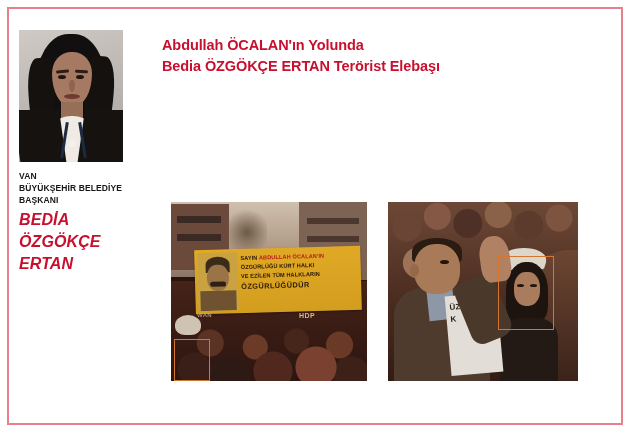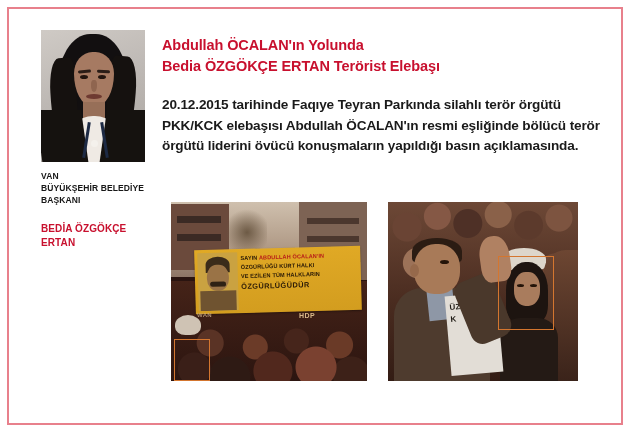--- a/index.html
+++ b/index.html
@@ -20,21 +20,21 @@
     width: 616px;
     height: 418px;
     box-sizing: border-box;
     border: 2px solid #e8808c;
     background: #ffffff;
   }
 
   
   .left-col {
     position: absolute;
-    left: 32px;
+    left: 10px;
     top: 21px;
     width: 118px;
   }
   .portrait {
     position: relative;
     width: 104px;
     height: 132px;
     overflow: hidden;
     background: #b9b5b2;
   }
@@ -177,26 +177,27 @@
 
   .cap-black {
     margin-top: 8px;
     font-size: 8.5px;
     font-weight: bold;
     color: #171717;
     line-height: 1.42;
     letter-spacing: 0.1px;
   }
   .cap-red {
-    margin-top: 16px;
-    font-size: 10px;
+    margin-top: 3px;
+    font-size: 16px;
     font-weight: bold;
     color: #c8102e;
     line-height: 1.38;
     letter-spacing: 0.1px;
+    font-style: italic;
   }
 
   
   .headline {
     position: absolute;
     left: 153px;
     top: 26px;
     width: 440px;
     color: #c8102e;
     font-size: 14.5px;
@@ -446,21 +447,20 @@
 
     <div class="cap-red" style="white-space: pre-line;">BEDİA ÖZGÖKÇE
 ERTAN</div>
   </div>
 
   <div class="headline">
     <div>Abdullah ÖCALAN'ın Yolunda</div>
     <div>Bedia ÖZGÖKÇE ERTAN Terörist Elebaşı</div>
   </div>
 
-  <div class="body-text">20.12.2015 tarihinde Faqıye Teyran Parkında silahlı terör örgütü PKK/KCK elebaşısı Abdullah ÖCALAN'ın resmi eşliğinde  bölücü terör örgütü liderini övücü konuşmaların yapıldığı basın açıklamasında.</div>
 
   <div class="photo photo-left">
     <div class="pl-sky"></div>
     <div class="pl-bldg1"></div>
     <div class="pl-bldg2"></div>
     <div class="pl-tree"></div>
     <div class="pl-crowd"></div>
     <div class="pl-headscarf"></div>
 
     <div class="pl-banner">

